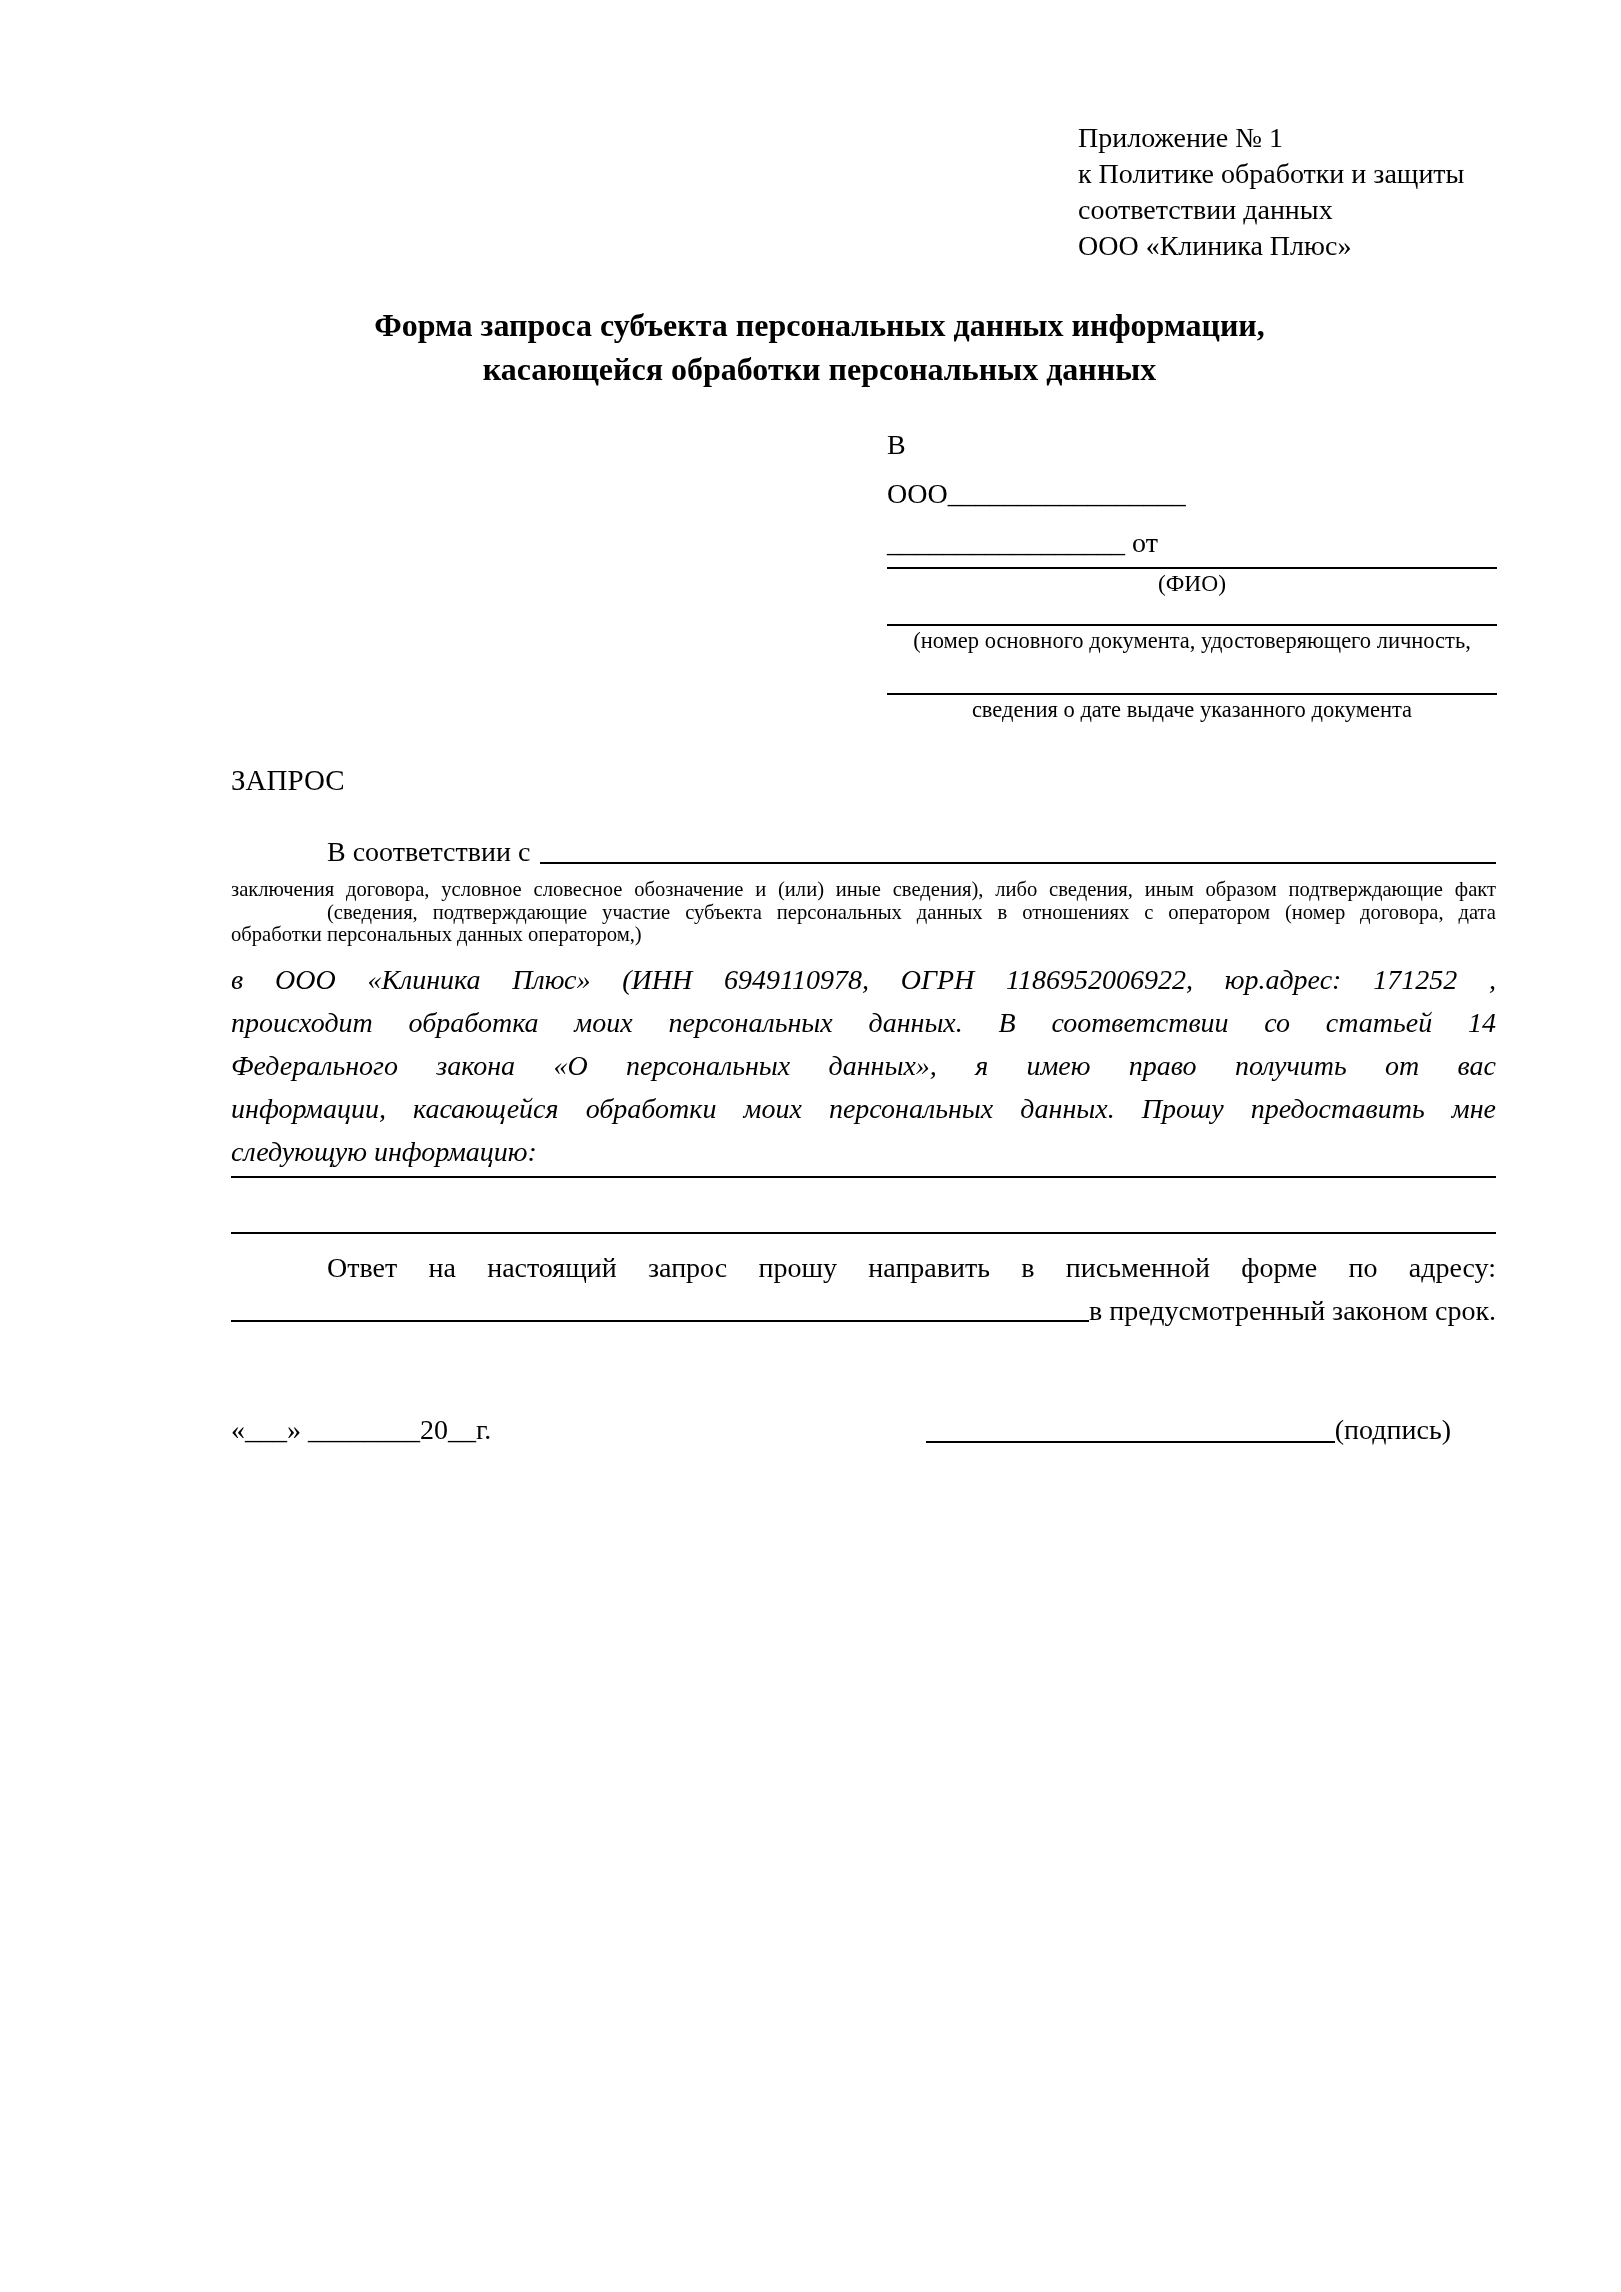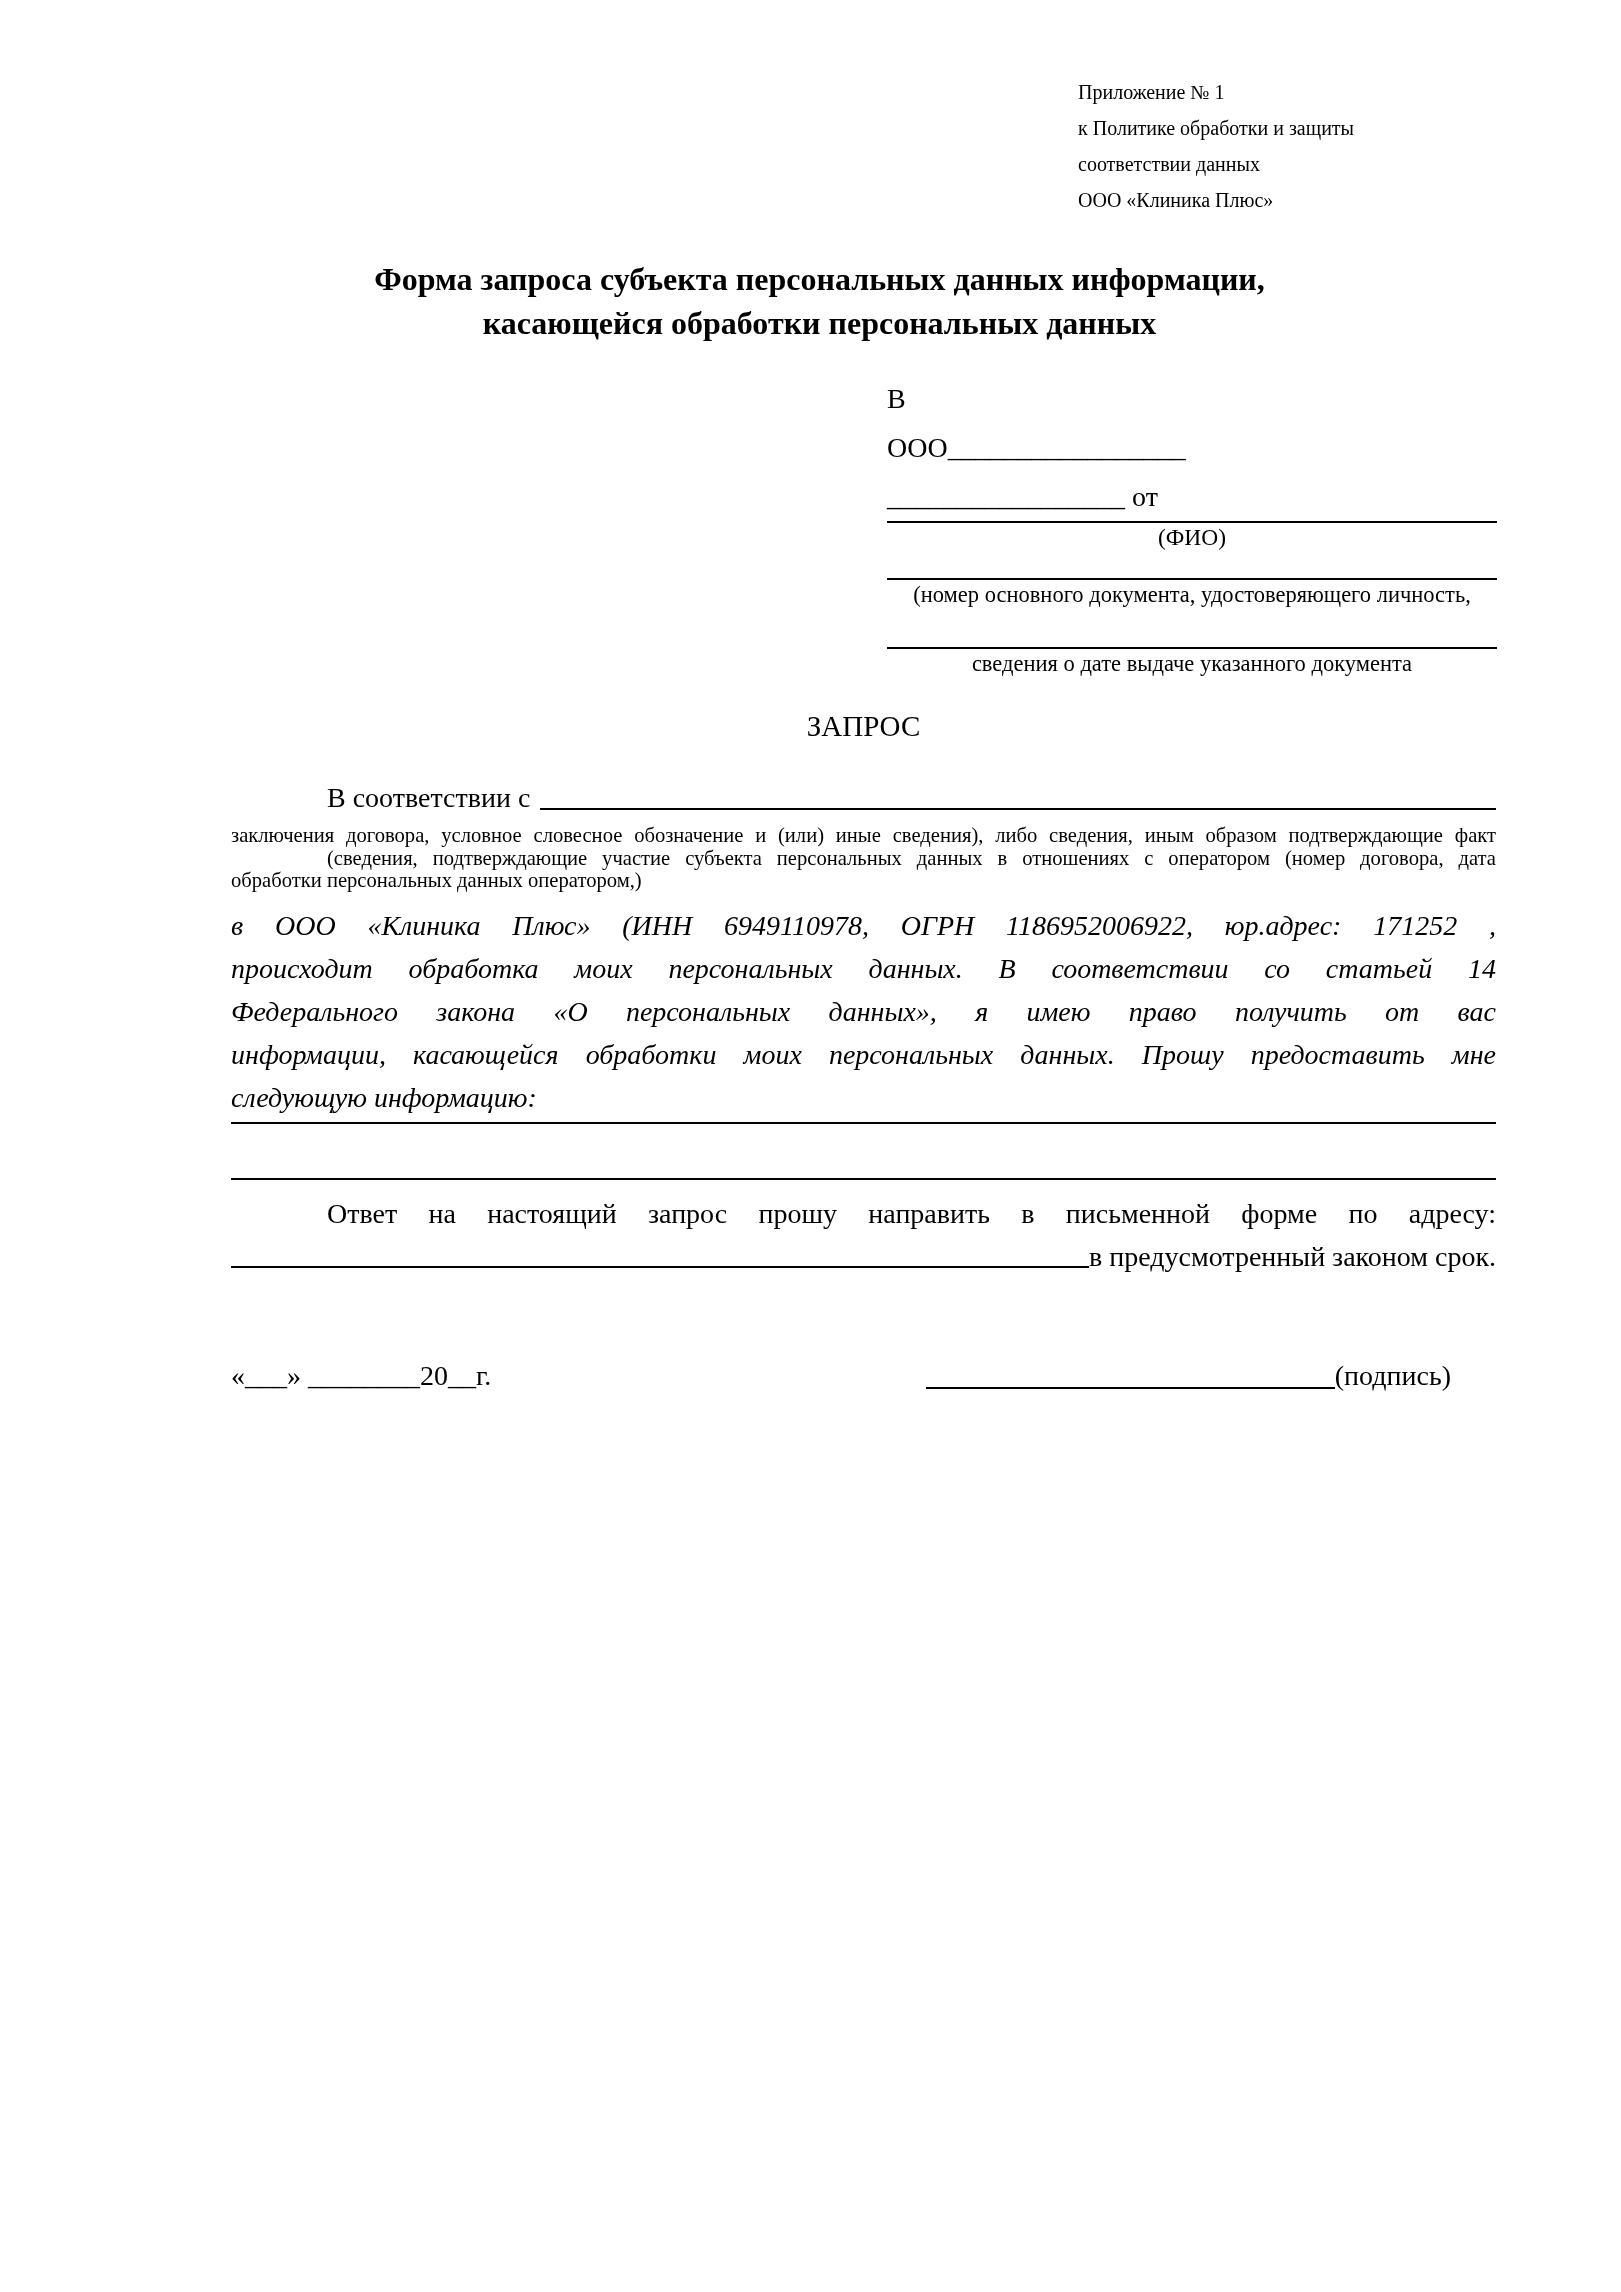--- a/index.html
+++ b/index.html
@@ -15,23 +15,23 @@
   }
   .content {
     position: absolute;
     left: 231px;
     top: 0;
     width: 1265px;
   }
 
   
   .header-note {
-    margin-top: 74px;
+    margin-top: 120px;
     margin-left: 847px;
-    font-size: 20px;
+    font-size: 28px;
     line-height: 36px;
   }
   .header-note div { white-space: nowrap; }
 
   
   .doc-title {
     margin-top: 39px;
     margin-right: 88px;
     text-align: center;
     font-weight: bold;
@@ -59,22 +59,21 @@
   .doc-caption {
     text-align: center;
     font-size: 22.5px;
     line-height: 29px;
   }
   .doc-group-first .rule { margin-top: 25.5px; }
   .doc-group .rule { margin-top: 38px; }
 
   
   .request-heading {
-    margin-top: 29px;
-    text-align: center;
+    margin-top: 37px;
     font-size: 29px;
     line-height: 39px;
   }
   .intro-row {
     display: flex;
     padding-left: 96px;
     font-size: 28px;
     line-height: 39px;
   }
   .intro-row .label { white-space: nowrap; padding-right: 9.8px; margin-top: 32px; }

